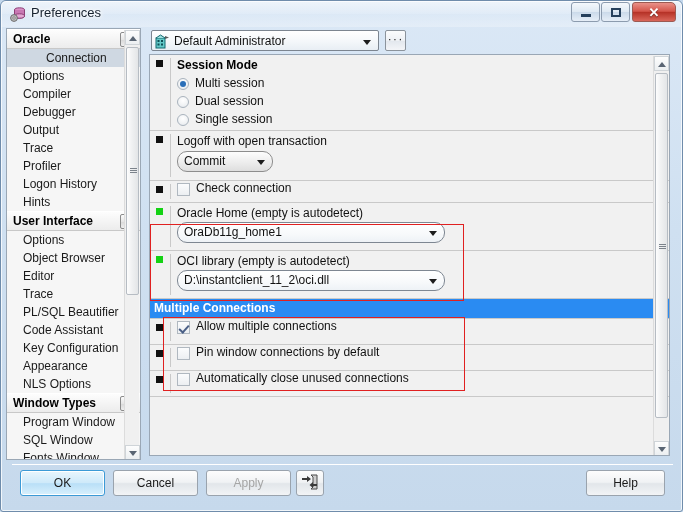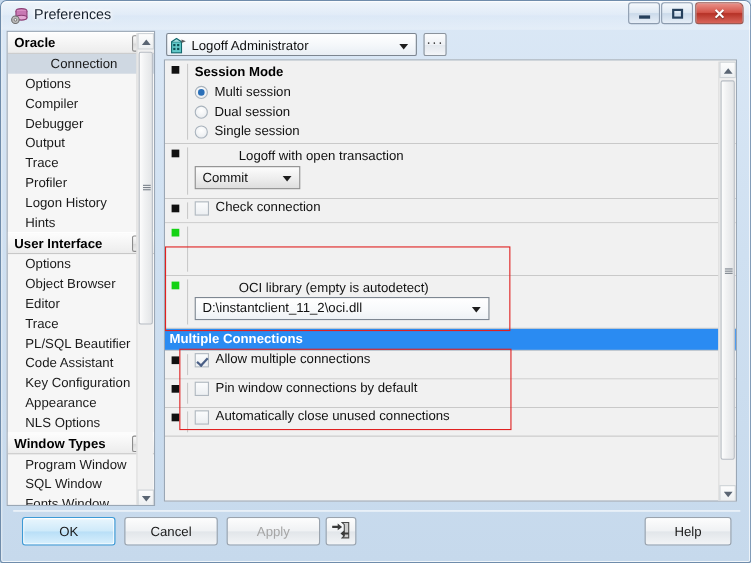--- a/index.html
+++ b/index.html
@@ -158,21 +158,21 @@
     border-bottom:1px solid #c9c9c9;
     background:#f1f1f1;
   }
   .marker{
     position:absolute;left:6px;top:5px;width:7px;height:7px;background:#111;
   }
   .marker.green{background:#14d214;}
   .vrule{position:absolute;left:20px;top:3px;bottom:3px;width:1px;background:#c9c9c9;}
   .grp .body{position:absolute;left:27px;top:0;right:4px;}
   .grp-title{font-weight:bold;font-size:12px;color:#000;padding-top:3px;}
-  .lbl-plain{font-size:12px;color:#111;padding-top:3px;margin-left:40px;}
+  .lbl-plain{font-size:12px;color:#111;padding-top:3px;}
 
   .radio-row{position:relative;height:18px;}
   .radio{
     position:absolute;left:0;top:3px;width:12px;height:12px;border-radius:50%;
     box-sizing:border-box;border:1px solid #a9b3bd;
     background:radial-gradient(circle at 50% 35%,#ffffff 0%,#f0f2f4 60%,#dfe3e8 100%);
   }
   .radio.on:after{
     content:"";position:absolute;left:2px;top:2px;width:6px;height:6px;border-radius:50%;
     background:#2a6fb8;
@@ -185,21 +185,21 @@
   }
   .cb.on:after{
     content:"";position:absolute;left:3px;top:1px;width:4px;height:8px;
     border:solid #4a5f86;border-width:0 2px 2px 0;transform:rotate(42deg);
   }
   .cb-row{position:relative;height:18px;}
   .cb-row .cl{position:absolute;left:19px;top:0px;font-size:12px;color:#111;}
 
   .combo{
     position:relative;box-sizing:border-box;height:21px;
-    border:1px solid #7e8792;border-radius:0;
+    border:1px solid #7e8792;border-radius:10px;
     background:linear-gradient(180deg,#ffffff 0%,#f7f9fb 60%,#eef2f6 100%);
   }
   .combo .ctext{position:absolute;left:6px;top:2px;font-size:12px;color:#111;}
   .combo .carrow{
     position:absolute;right:7px;top:8px;width:0;height:0;
     border-left:4px solid transparent;border-right:4px solid transparent;border-top:5px solid #1d1d1d;
   }
   .combo.flat{
     border:1px solid #8d8d8d;
     background:linear-gradient(180deg,#fdfdfd 0%,#ededed 55%,#dedede 100%);
@@ -365,21 +365,21 @@
             <svg width="15" height="15" viewBox="0 0 15 15">
               <rect x="1" y="4" width="9" height="10" fill="#63c9c9" stroke="#12686e" stroke-width="1"></rect>
               <path d="M1 4 L5.5 1 L10 4" fill="#9fe0e0" stroke="#12686e" stroke-width="1"></path>
               <rect x="2.5" y="6" width="2" height="2" fill="#0d4f55"></rect>
               <rect x="6" y="6" width="2" height="2" fill="#0d4f55"></rect>
               <rect x="2.5" y="9.5" width="2" height="2" fill="#0d4f55"></rect>
               <rect x="6" y="9.5" width="2" height="2" fill="#0d4f55"></rect>
               <path d="M10 2 l4 1.5 -4 1.5z" fill="#5a5a5a"></path>
             </svg>
           </span>
-          <span class="ptext">Logoff Administrator</span>
+          <span class="ptext">Default Administrator</span>
           <span class="parrow"></span>
         </div>
         <div id="profile-ellipsis">···</div>
       </div>
 
       <div id="panel">
 
         <div class="grp" style="height:76px">
           <span class="marker"></span>
           <span class="vrule"></span>
@@ -419,20 +419,27 @@
             <div class="cb-row" style="padding-top:2px">
               <span class="cb"></span>
               <span class="cl">Check connection</span>
             </div>
           </div>
         </div>
 
         <div class="grp" style="height:48px">
           <span class="marker green"></span>
           <span class="vrule"></span>
+          <div class="body">
+            <div class="lbl-plain">Oracle Home (empty is autodetect)</div>
+            <div class="combo" style="width:268px;margin-top:2px">
+              <span class="ctext">OraDb11g_home1</span>
+              <span class="carrow"></span>
+            </div>
+          </div>
         </div>
 
         <div class="grp" style="height:48px">
           <span class="marker green"></span>
           <span class="vrule"></span>
           <div class="body">
             <div class="lbl-plain">OCI library (empty is autodetect)</div>
             <div class="combo" style="width:268px;margin-top:2px">
               <span class="ctext">D:\instantclient_11_2\oci.dll</span>
               <span class="carrow"></span>

